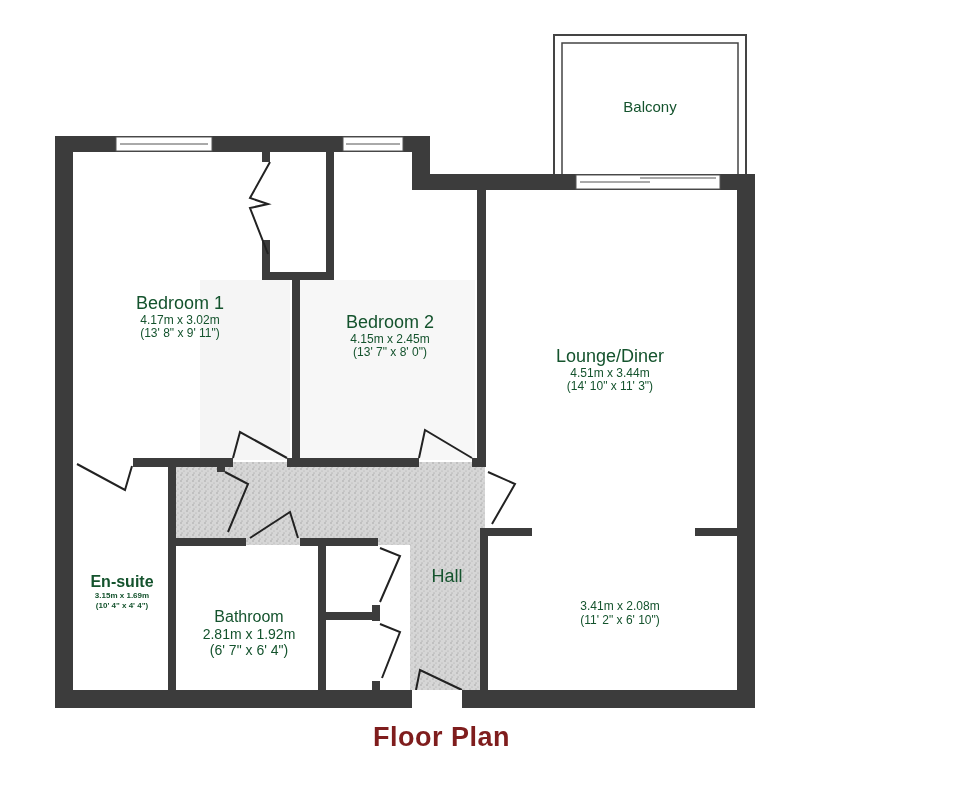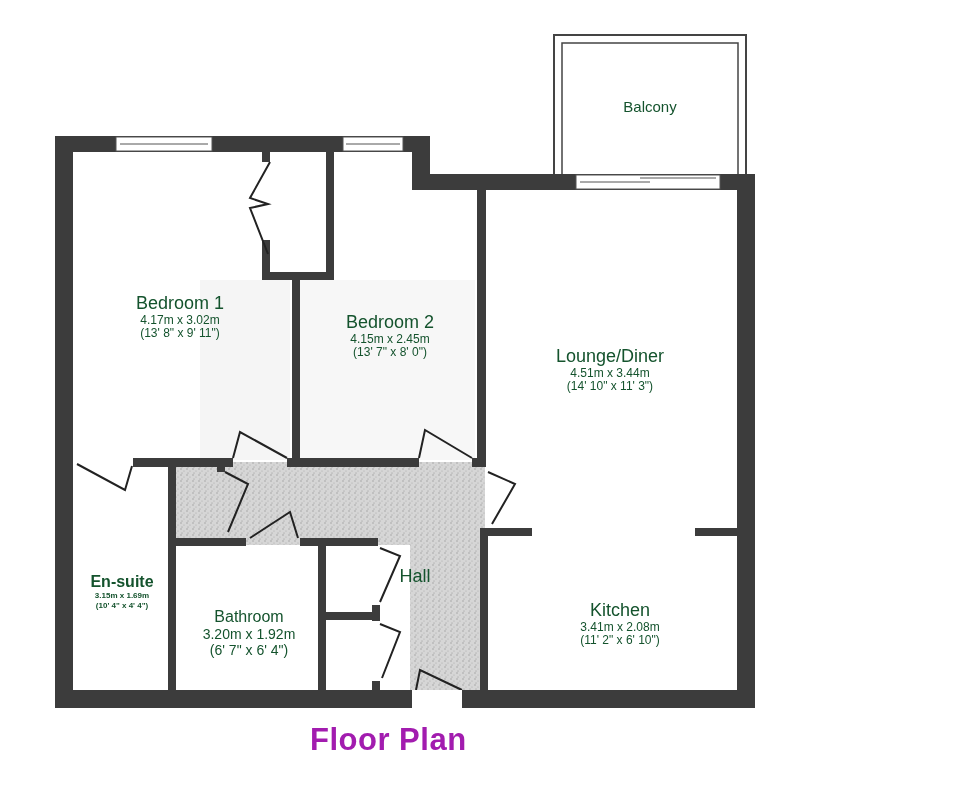--- a/index.html
+++ b/index.html
@@ -5,21 +5,21 @@
   html, body { margin: 0; padding: 0; background: #ffffff; }
   body { width: 980px; height: 796px; position: relative; overflow: hidden; font-family: "Liberation Sans", sans-serif; }
   svg.plan { position: absolute; left: 0; top: 0; }
   .room-label { position: absolute; text-align: center; color: #14532d; line-height: 1.15; }
   .room-label .name { display: block; }
   .room-label .metric, .room-label .imperial { display: block; }
   .lg .name { font-size: 18px; }
   .lg .metric, .lg .imperial { font-size: 12px; }
   .sm .name { font-size: 16px; font-weight: bold; }
   .sm .metric, .sm .imperial { font-size: 8px; font-weight: bold; }
-  .title { position: absolute; left: 310px; top: 722px; width: 200px; text-align: left; font-size: 31px; font-weight: bold; color: #a21caf; letter-spacing: 0.5px; }
+  .title { position: absolute; left: 310px; top: 722px; width: 200px; text-align: right; font-size: 27px; font-weight: bold; color: #7f1d1d; letter-spacing: 0.5px; }
 </style>
 </head>
 <body>
 
 <svg class="plan" width="980" height="796" viewBox="0 0 980 796">
   <defs>
     <pattern id="speckle" width="6" height="6" patternUnits="userSpaceOnUse">
       <rect width="6" height="6" fill="#d6d6d6"></rect>
       <circle cx="1" cy="1" r="0.7" fill="#999"></circle>
       <circle cx="4" cy="3" r="0.6" fill="#aaa"></circle>
@@ -143,27 +143,26 @@
 </div>
 
 <div class="room-label sm" style="left:76px; top:573px; width:92px;">
   <span class="name">En-suite</span>
   <span class="metric">3.15m x 1.69m</span>
   <span class="imperial">(10' 4" x 4' 4")</span>
 </div>
 
 <div class="room-label lg" style="left:180px; top:608px; width:138px; font-size:14px;">
   <span class="name" style="font-size:16px;">Bathroom</span>
-  <span class="metric" style="font-size:14px;">3.20m x 1.92m</span>
+  <span class="metric" style="font-size:14px;">2.81m x 1.92m</span>
   <span class="imperial" style="font-size:14px;">(6' 7" x 6' 4")</span>
 </div>
 
-<div class="room-label lg" style="left:380px; top:566px; width:70px;">
+<div class="room-label lg" style="left:412px; top:566px; width:70px;">
   <span class="name">Hall</span>
 </div>
 
 <div class="room-label lg" style="left:530px; top:600px; width:180px;">
-  <span class="name">Kitchen</span>
   <span class="metric">3.41m x 2.08m</span>
   <span class="imperial">(11' 2" x 6' 10")</span>
 </div>
 
 <div class="title">Floor Plan</div>
 
 </body></html>

